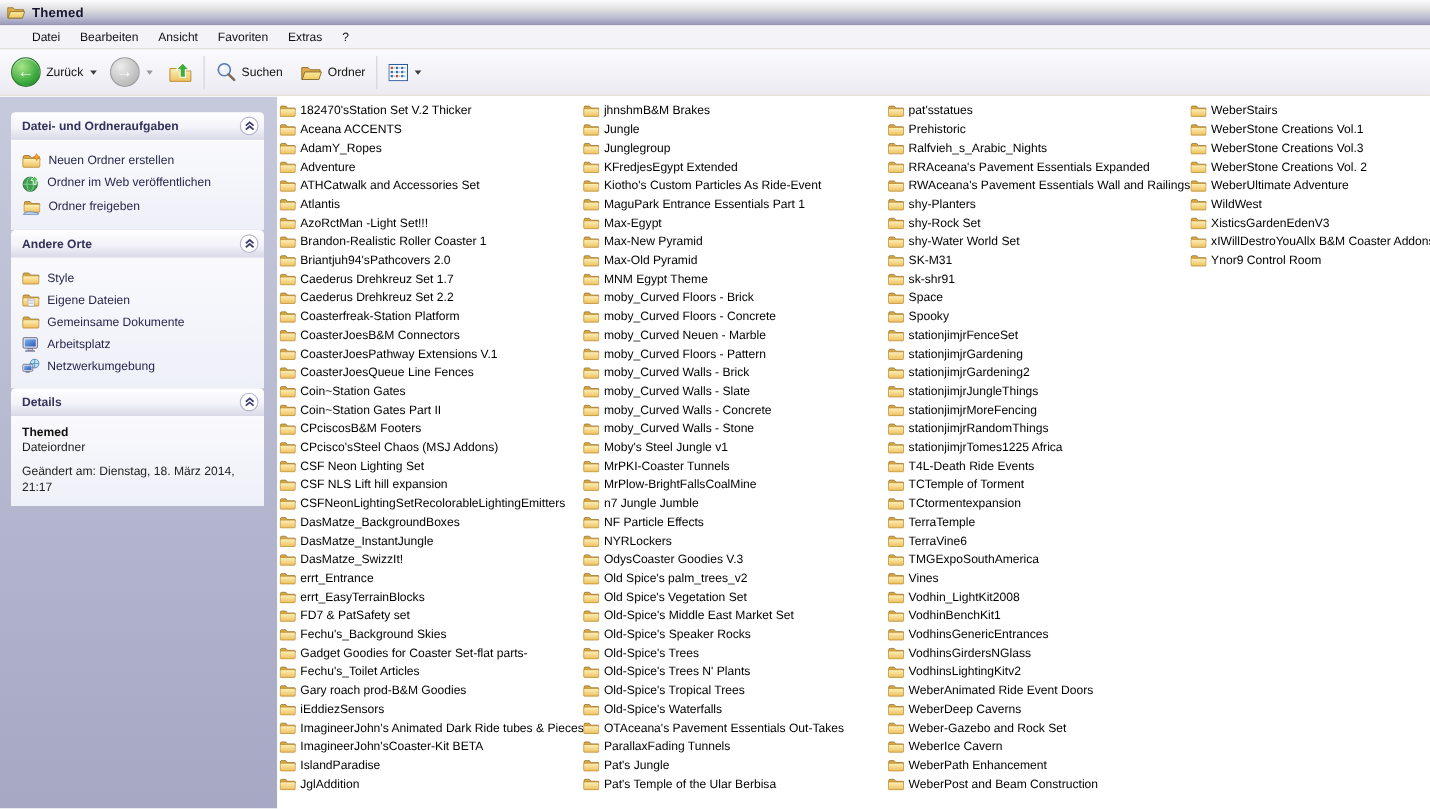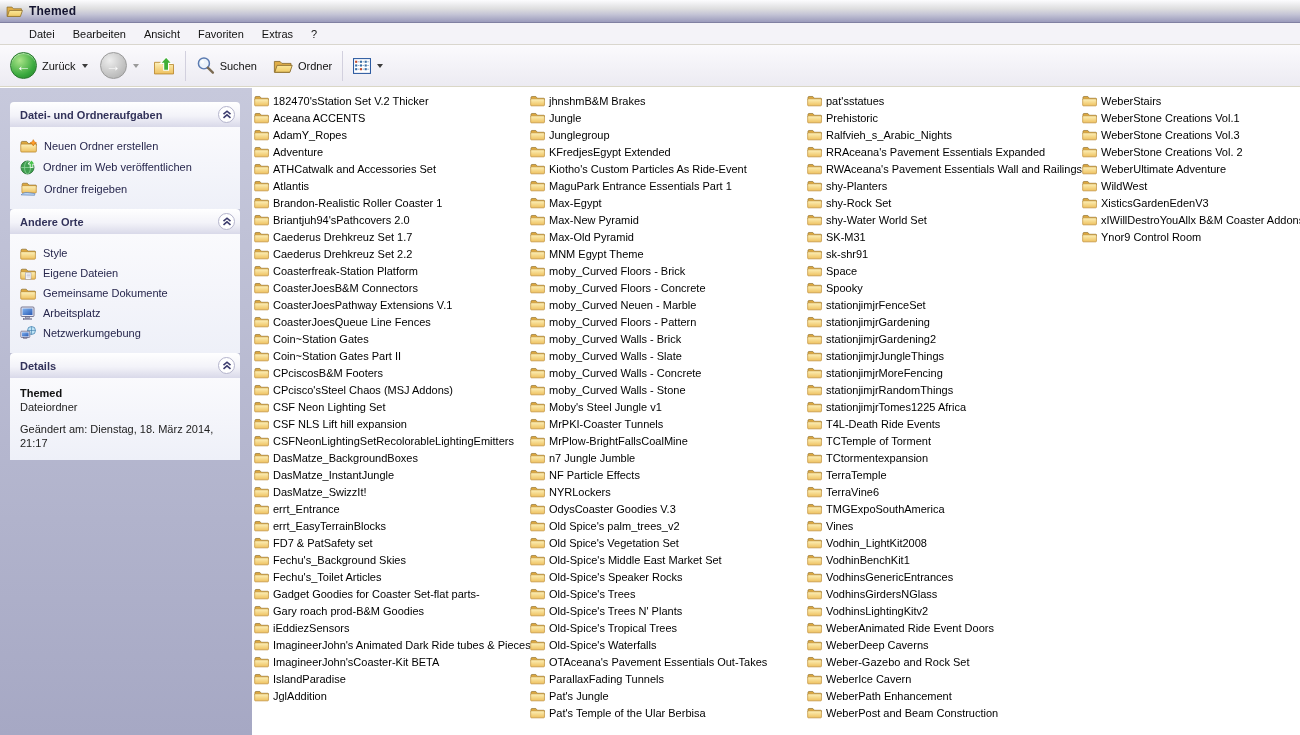--- a/index.html
+++ b/index.html
@@ -32,21 +32,21 @@
   
   .sidebar{position:absolute;left:0;top:88px;width:252px;bottom:0;
     background:linear-gradient(#c7c9dc,#a6a8c4);padding:14px 12px 0 10px;overflow:hidden}
   .panel{}
   .panel-header{height:25px;background:linear-gradient(#ffffff,#f3f3f9 55%,#d9d9e9);
     border-radius:4px 4px 0 0;display:flex;align-items:center;justify-content:space-between;
     padding:0 5px 0 10px;font-weight:bold;color:#32325a;font-size:11px}
   .chev-btn{width:17px;height:17px;border-radius:50%;background:#fff;border:1px solid #b4b4cc;
     display:flex;align-items:center;justify-content:center}
   .panel-body{background:linear-gradient(#fafafd,#eef0f8);padding:9px 6px 10px 10px}
-  .task-item{display:flex;align-items:center;gap:7px;padding:3px 0;color:#26264c;line-height:14px}
+  .task-item{display:flex;align-items:flex-start;gap:7px;padding:3px 0;color:#26264c;line-height:14px}
   .detail-name{font-weight:bold;color:#111;margin-bottom:2px}
   .detail-type{color:#222;margin-bottom:9px}
   .detail-modified{color:#222;line-height:14px;width:208px}
 
   
   .main{position:absolute;left:252px;top:88px;right:0;bottom:0;background:#fff;display:flex;padding-top:4px;overflow:hidden}
   .fcol{display:flex;flex-direction:column}
   .fcol1{width:276px}.fcol2{width:277px}.fcol3{width:275px}.fcol4{width:220px}
   .fitem{height:17px;display:flex;align-items:center;gap:4px;padding-left:2px;white-space:nowrap;color:#000}
   .fitem svg{flex:0 0 auto}
@@ -332,20 +332,26 @@
         <span class="flabel">ATHCatwalk and Accessories Set</span>
       </div>
 
       <div class="fitem">
         <svg width="15" height="13">
           <use href="#sym-folder"></use>
         </svg>
         <span class="flabel">Atlantis</span>
       </div>
 
+      <div class="fitem">
+        <svg width="15" height="13">
+          <use href="#sym-folder"></use>
+        </svg>
+        <span class="flabel">AzoRctMan -Light Set!!!</span>
+      </div>
 
       <div class="fitem">
         <svg width="15" height="13">
           <use href="#sym-folder"></use>
         </svg>
         <span class="flabel">Brandon-Realistic Roller Coaster 1</span>
       </div>
 
       <div class="fitem">
         <svg width="15" height="13">
@@ -491,28 +497,28 @@
         <svg width="15" height="13">
           <use href="#sym-folder"></use>
         </svg>
         <span class="flabel">Fechu's_Background Skies</span>
       </div>
 
       <div class="fitem">
         <svg width="15" height="13">
           <use href="#sym-folder"></use>
         </svg>
+        <span class="flabel">Gadget Goodies for Coaster Set-flat parts-</span>
+      </div>
+
+      <div class="fitem">
+        <svg width="15" height="13">
+          <use href="#sym-folder"></use>
+        </svg>
         <span class="flabel">Fechu's_Toilet Articles</span>
-      </div>
-
-      <div class="fitem">
-        <svg width="15" height="13">
-          <use href="#sym-folder"></use>
-        </svg>
-        <span class="flabel">Gadget Goodies for Coaster Set-flat parts-</span>
       </div>
 
       <div class="fitem">
         <svg width="15" height="13">
           <use href="#sym-folder"></use>
         </svg>
         <span class="flabel">Gary roach prod-B&amp;M Goodies</span>
       </div>
 
       <div class="fitem">

